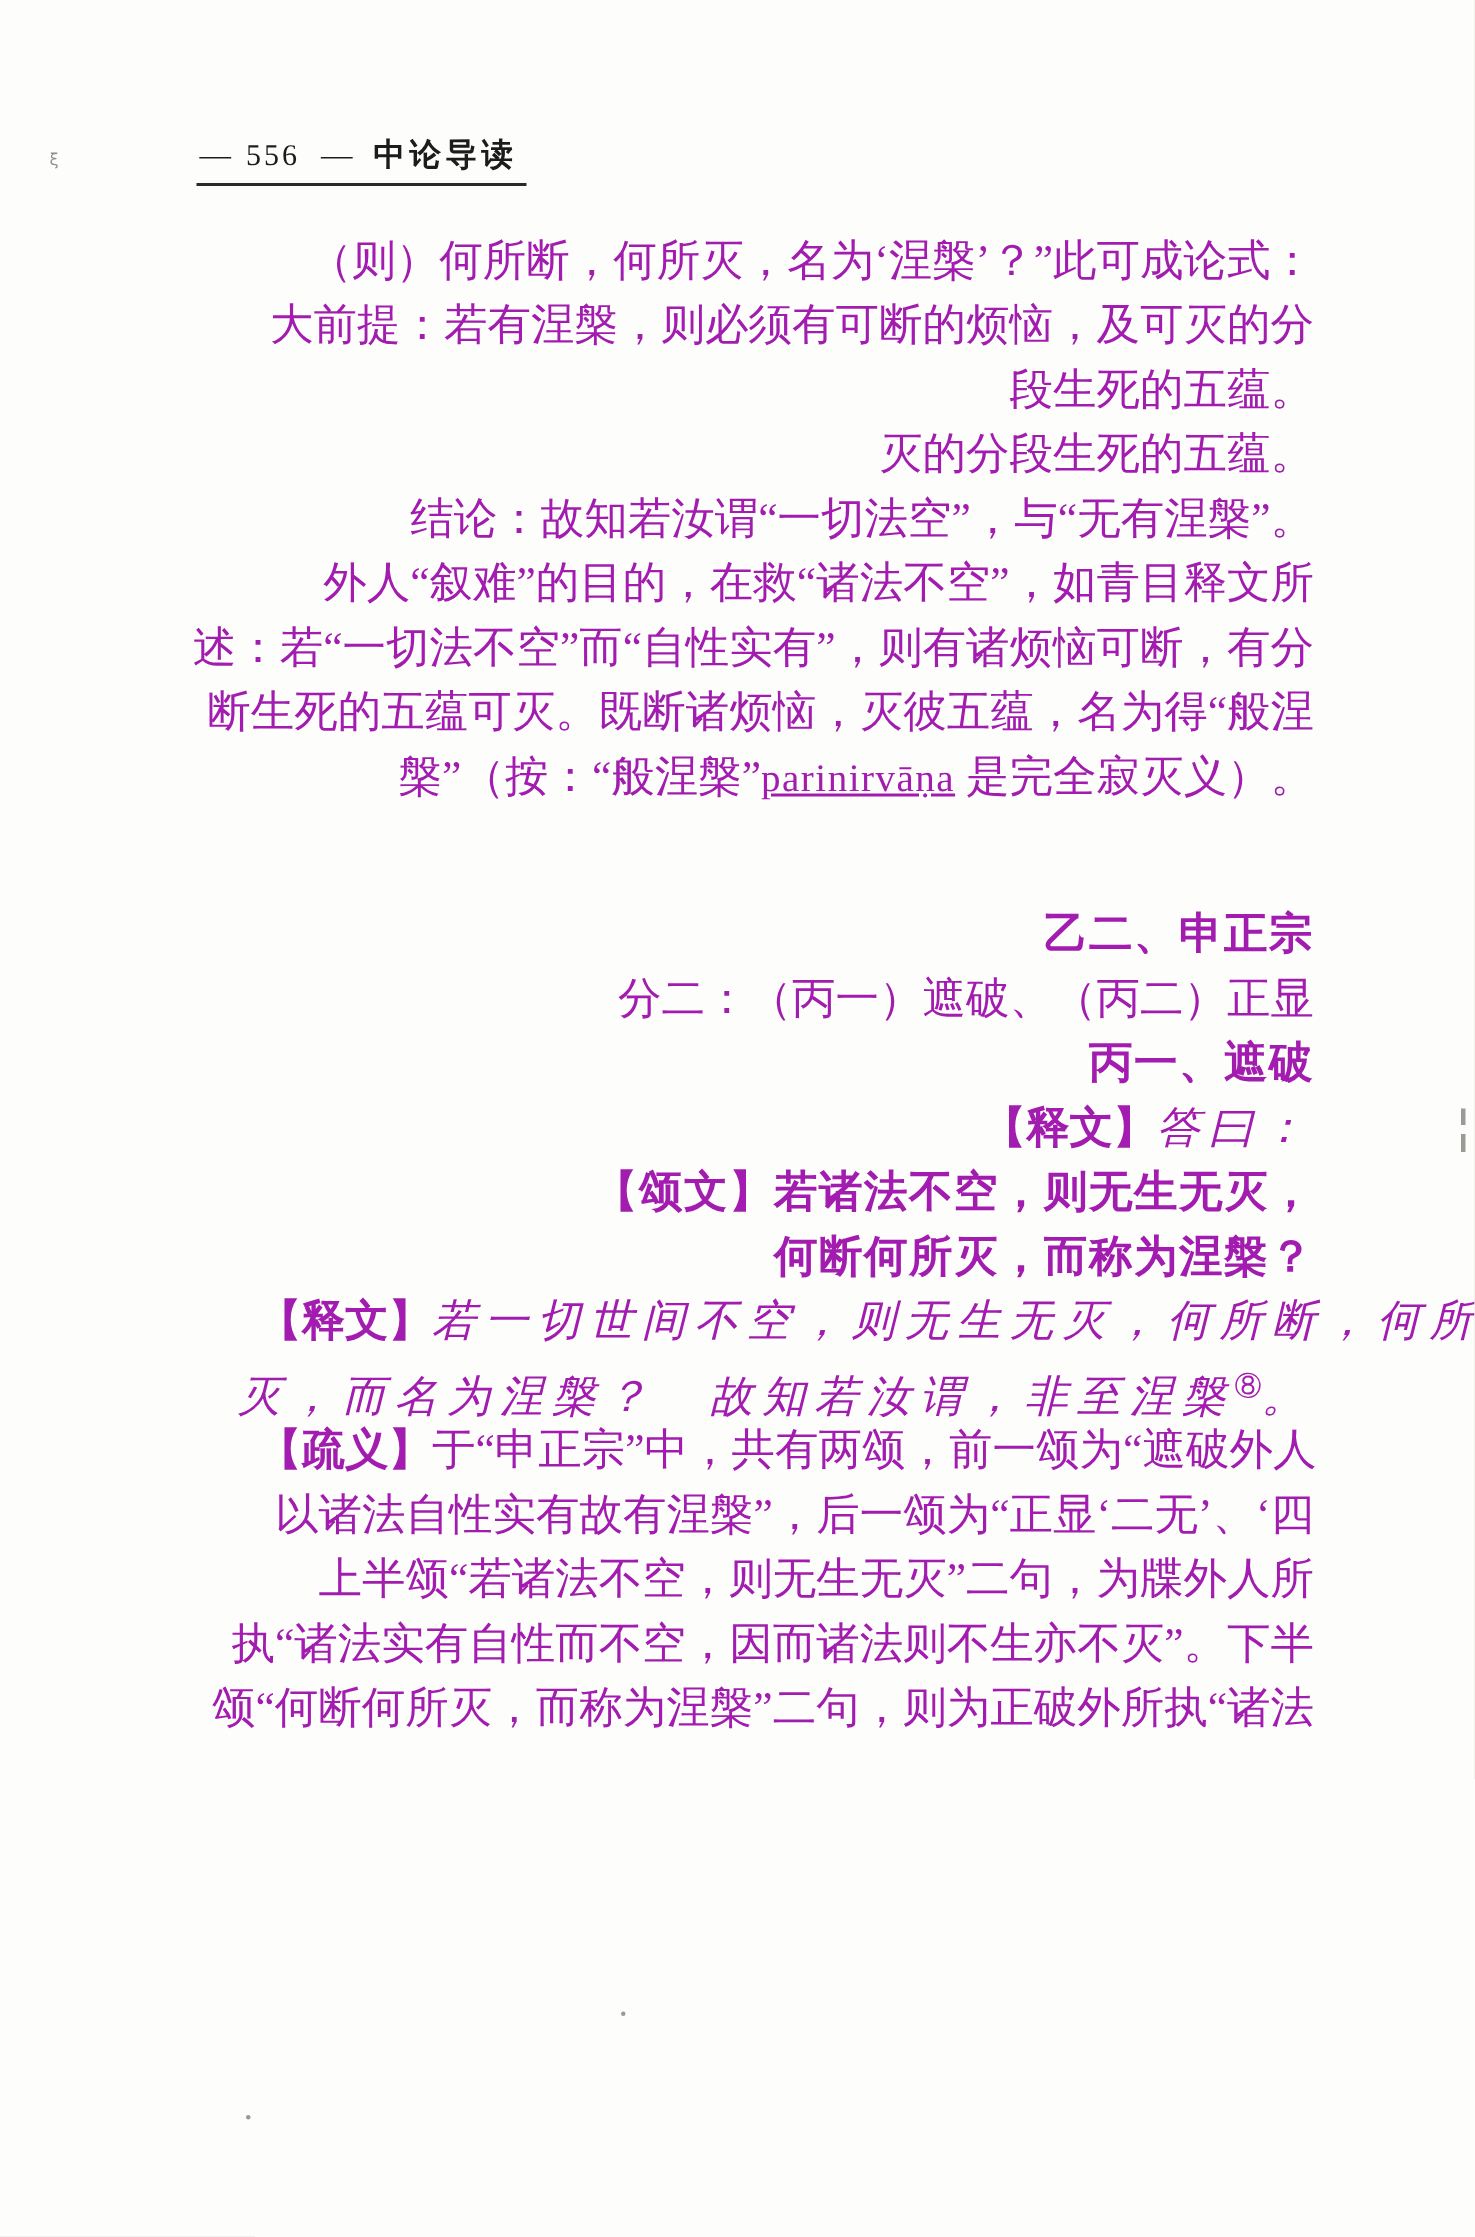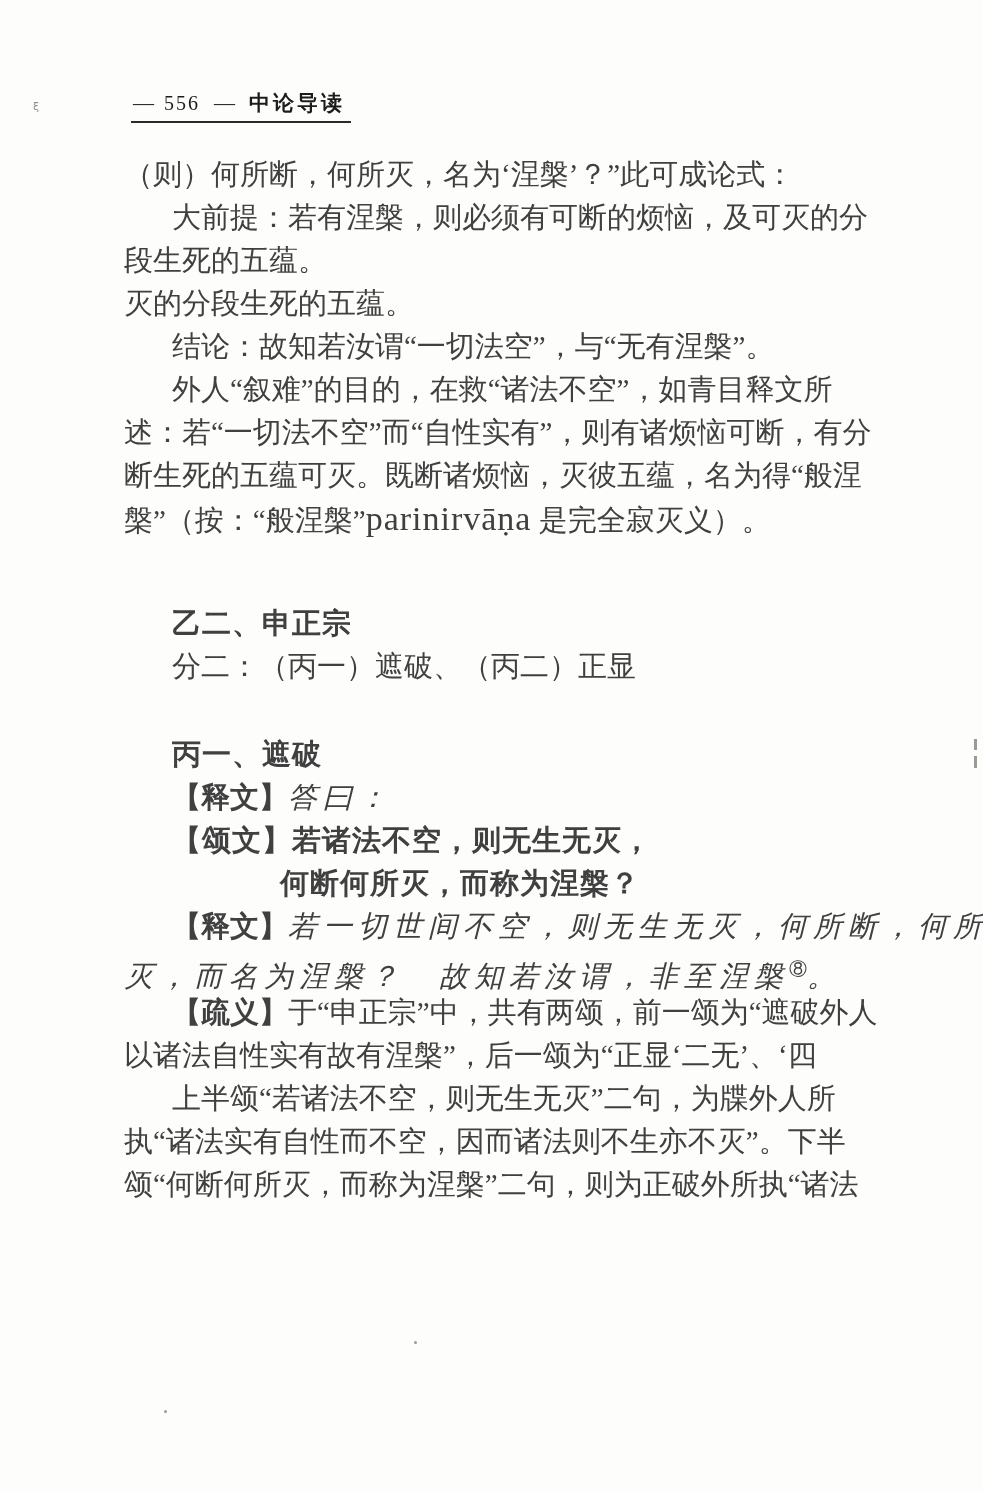--- a/index.html
+++ b/index.html
@@ -24,49 +24,50 @@
   }
   .running-header .dash{letter-spacing:0;padding:0 10px 0 0;}
   .running-header .dash2{padding:0 14px 0 14px;}
   .running-header .pageno{font-size:20px;letter-spacing:2px;}
   .running-header .booktitle{letter-spacing:3px;font-weight:600;}
   
   .page-body{
     position:absolute;left:124px;top:153px;width:752px;
     font-size:29px;line-height:43px;
     font-family:"Liberation Serif","DejaVu Serif",serif;
-    color:#404040;
+    color:#a21caf;
+    text-align:right;
   }
   .line{white-space:nowrap;height:43px;}
   .ind-p{padding-left:48px;}
   .ind-c{padding-left:0;}
   .ind-v{padding-left:156px;}
   .seg-song{font-family:"Liberation Serif","DejaVu Serif",serif;}
   .seg-kai{
     font-family:Liberation Mono, monospace;
     font-style:italic;letter-spacing:6px;
   }
   .seg-hei{
     font-family:Liberation Sans, sans-serif;
     font-weight:700;letter-spacing:1px;
   }
   .seg-label{
     font-family:Liberation Sans, sans-serif;
     font-weight:700;letter-spacing:0;
   }
   .seg-latin{
     font-family:"Liberation Serif","DejaVu Serif",serif;
-    font-size:34px;letter-spacing:1px;
+    font-size:26px;letter-spacing:1px;text-decoration:underline;
   }
   .seg-sup{
     font-family:"Liberation Serif","DejaVu Serif",serif;
     font-size:0.62em;vertical-align:super;letter-spacing:0;
   }
   .block-1{margin-top:62px;}
-  .block-2{margin-top:45px;}
+  .block-2{}
   
   .artifact{position:absolute;background:#9a9a96;}
   .a-left-mark{left:33px;top:100px;width:4px;height:10px;background:none;
     color:#8f8f8b;font-size:11px;font-family:"DejaVu Sans",sans-serif;}
   .a-right-tick1{left:974px;top:739px;width:3px;height:11px;}
   .a-right-tick2{left:974px;top:756px;width:3px;height:12px;}
   .a-dot1{left:414px;top:1341px;width:3px;height:3px;border-radius:50%;}
   .a-dot2{left:164px;top:1410px;width:3px;height:3px;border-radius:50%;}
 </style>
 </head>

